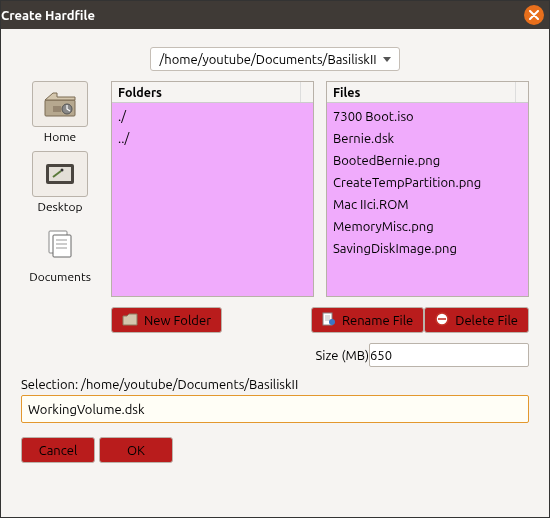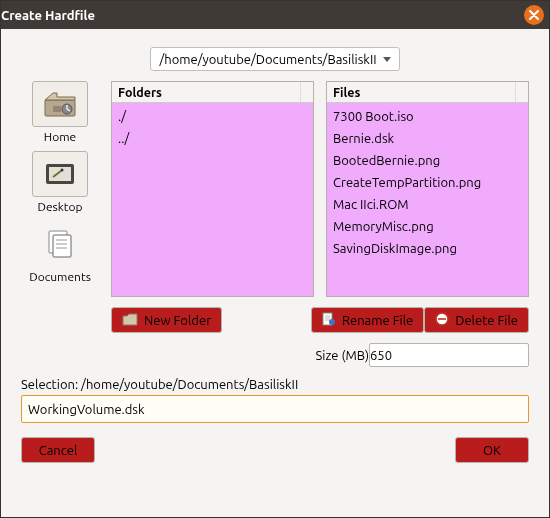--- a/index.html
+++ b/index.html
@@ -181,22 +181,22 @@
     background: #fffef6;
     width: 100%;
     height: 28px;
     padding: 0 6px;
     font: inherit;
     border-radius: 2px;
     margin-bottom: 14px;
   }
   .footer {
     display: flex;
-    justify-content: space-between;
-    gap: 12px;
+    justify-content: flex-start;
+    gap: 4px;
   }
   .footer .button {
     width: 74px;
     justify-content: center;
     padding: 5px 0;
   }
   
   .ic { display: inline-block; }
 </style>
 </head>

